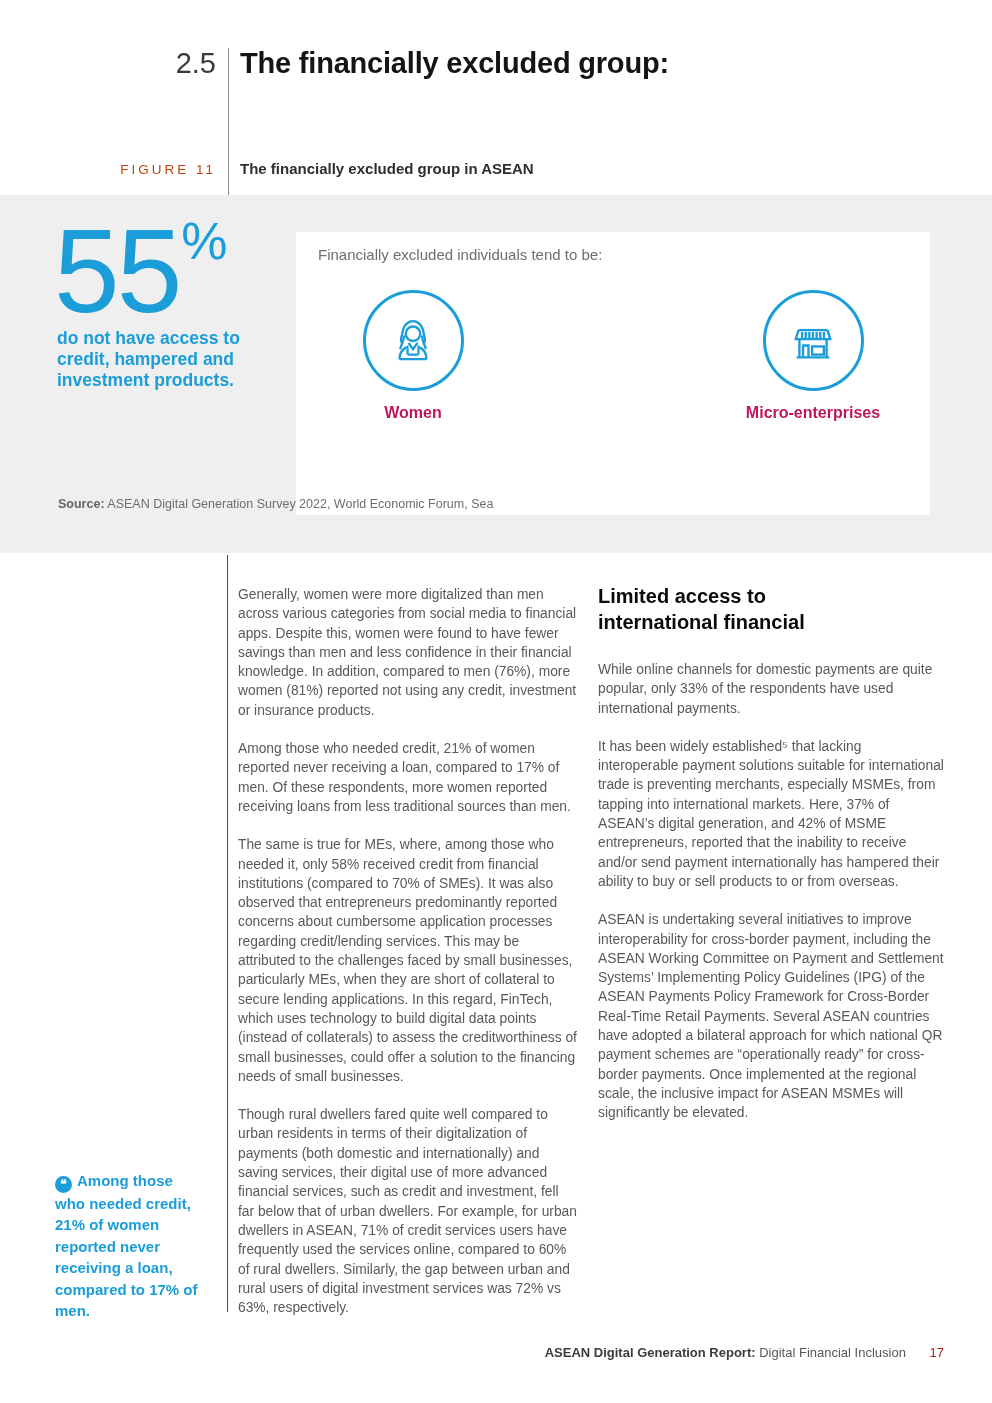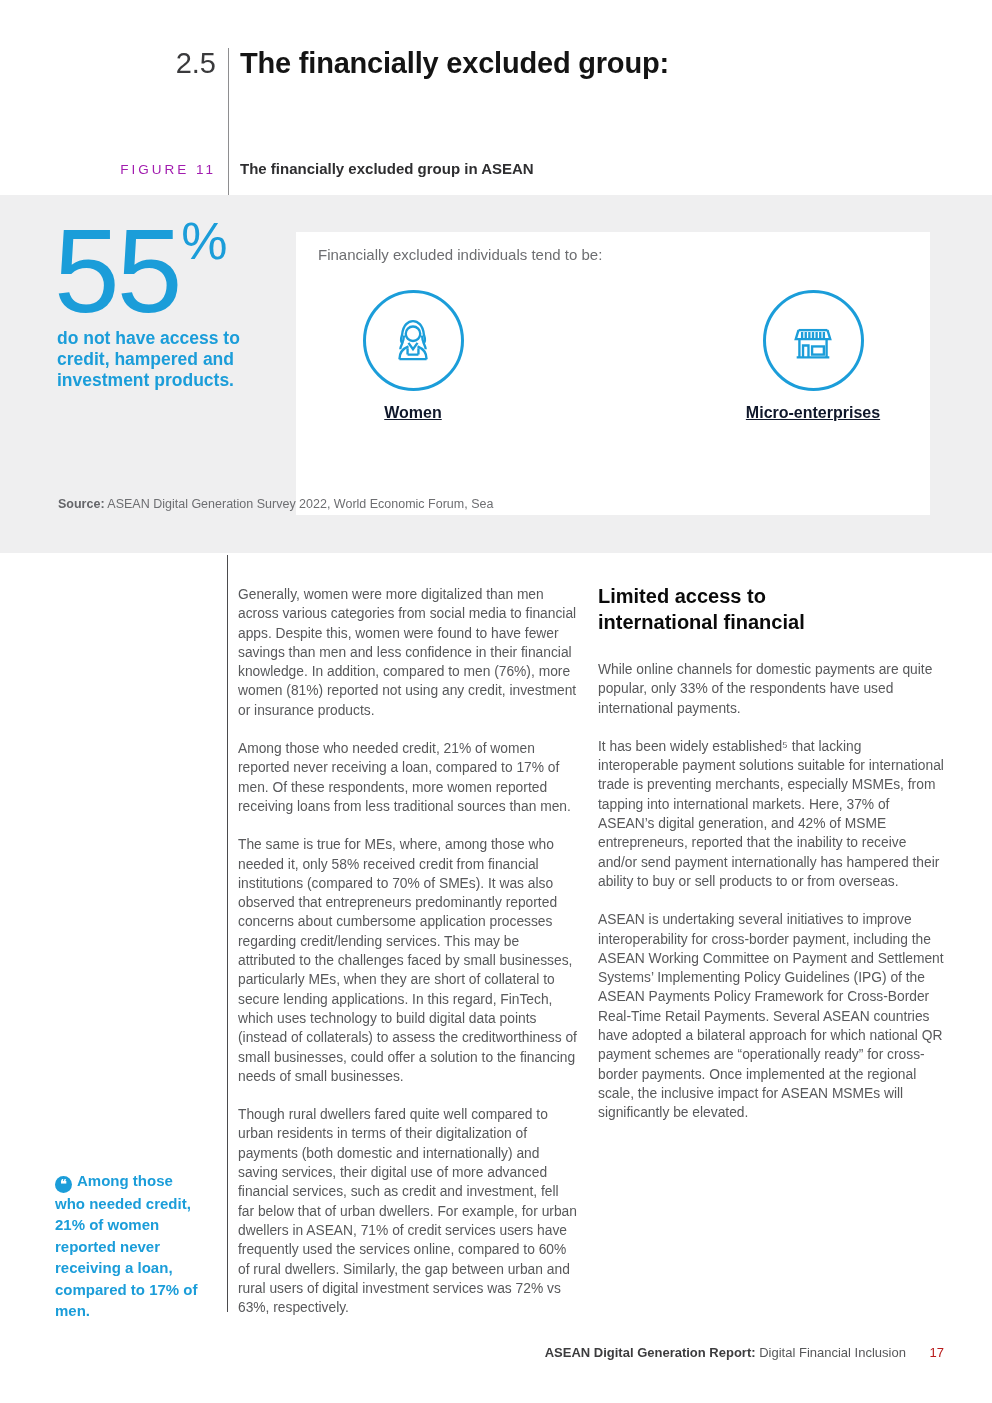--- a/index.html
+++ b/index.html
@@ -14,37 +14,37 @@
     position:relative;width:992px;height:1403px;background:#fff;overflow:hidden;
     font-family:"Liberation Sans",sans-serif;
   }
   
   .section-num{position:absolute;top:47px;left:0;width:216px;text-align:right;
     font-size:29px;color:#3a3a3c;}
   .header-rule{position:absolute;left:228px;top:48px;width:1px;height:147px;background:#8e8e90;}
   .page-title{position:absolute;left:240px;top:44px;margin:0;font-size:29px;font-weight:700;
     color:var(--ink);line-height:38px;letter-spacing:-0.2px;}
   .figure-label{position:absolute;top:162px;left:0;width:216px;text-align:right;
-    font-size:13.5px;letter-spacing:3px;color:#a21caf;}
+    font-size:13.5px;letter-spacing:3px;color:#c2410c;}
   .figure-title{position:absolute;left:240px;top:160px;font-size:15px;font-weight:700;color:#2e2e30;}
   
   .figure-band{position:absolute;top:195px;left:0;width:992px;height:358px;background:var(--band-gray);}
   .stat{position:absolute;left:54px;top:20px;color:var(--accent);white-space:nowrap;}
   .stat-num{display:inline-block;vertical-align:top;font-size:118px;line-height:0.95;letter-spacing:-3px;}
   .stat-pct{display:inline-block;vertical-align:top;font-size:52px;line-height:1.0;margin-left:2px;}
   .stat-caption{position:absolute;left:57px;top:133px;width:205px;margin:0;
     font-size:17.5px;font-weight:700;line-height:21px;color:var(--accent);}
   .figure-box{position:absolute;left:296px;top:37px;width:634px;height:283px;background:#fff;}
   .box-label{position:absolute;left:22px;top:14px;margin:0;font-size:15px;color:var(--label-gray);}
   .groups{position:absolute;left:18px;top:58px;width:598px;display:flex;justify-content:space-between;}
   .group{width:198px;text-align:center;}
   .group-circle{width:101px;height:101px;border-radius:50%;border:3px solid var(--accent);
     margin:0 auto;display:flex;align-items:center;justify-content:center;box-sizing:border-box;}
   .group-circle svg{display:block;}
-  .group-label{margin-top:13px;font-size:16px;font-weight:700;color:#0f172a;text-decoration:underline;}
+  .group-label{margin-top:13px;font-size:16px;font-weight:700;color:#be185d;}
   .source{position:absolute;left:58px;top:302px;margin:0;font-size:12.5px;color:var(--label-gray);}
   .source b{font-weight:700;color:#646569;}
   
   .body-rule{position:absolute;left:227px;top:555px;width:1px;height:757px;background:#4b4b4d;}
   .col-left{position:absolute;left:238px;top:585px;width:340px;}
   .col-right{position:absolute;left:598px;top:583px;width:346px;}
   p.body{margin:0 0 19px 0;font-size:13.8px;line-height:19.3px;color:var(--body-gray);}
   h2.subhead{margin:0 0 25px 0;width:250px;font-size:20px;line-height:26px;font-weight:700;color:#0a0a0a;}
   
   .callout{position:absolute;left:55px;top:1170px;width:144px;

